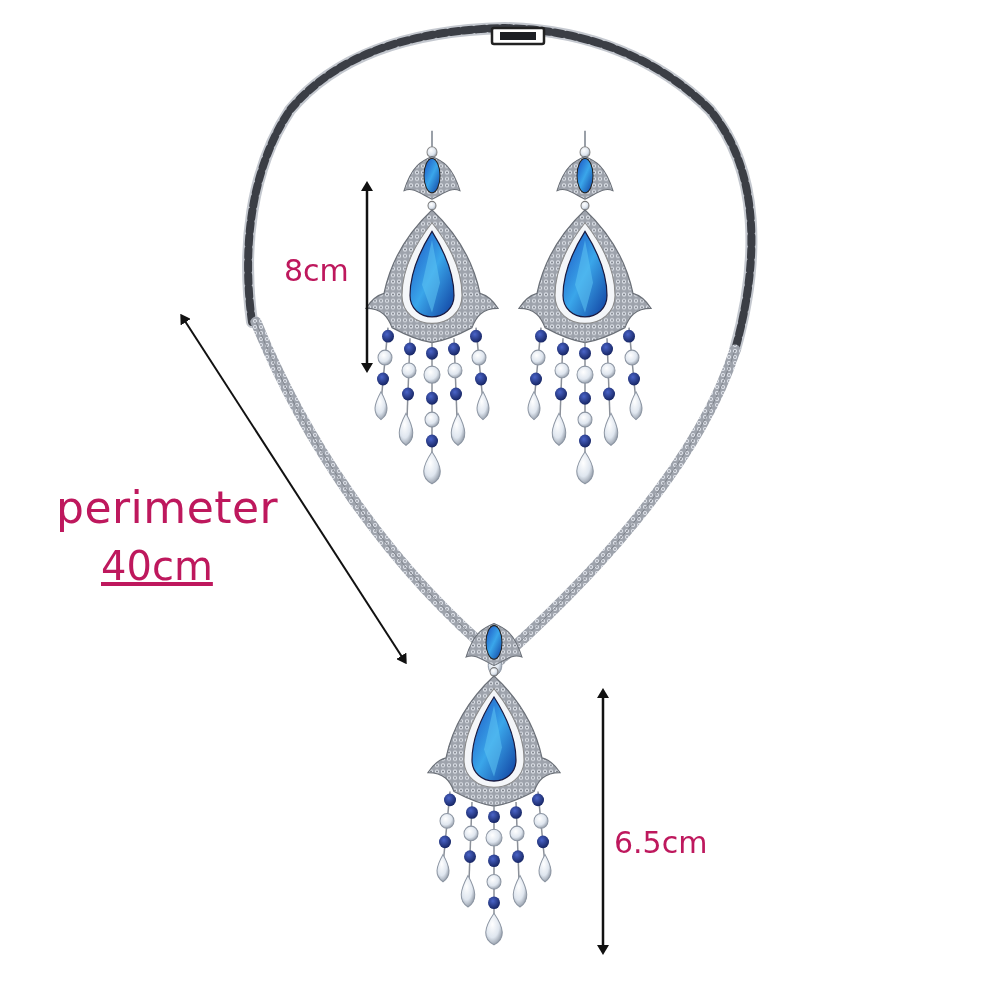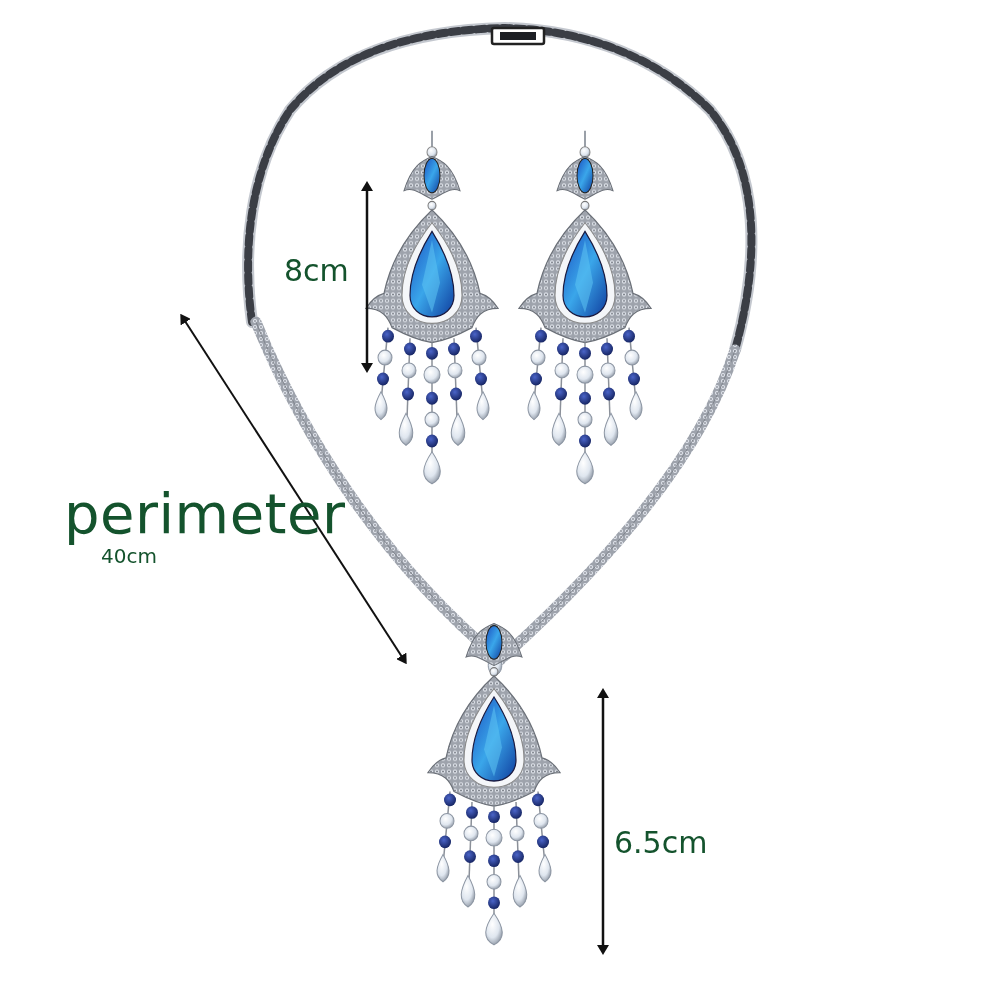--- a/index.html
+++ b/index.html
@@ -1,21 +1,21 @@
 <!DOCTYPE html>
 <html><head>
 <meta charset="utf-8">
 <style>
   html, body { margin: 0; padding: 0; background: #ffffff; }
   body { width: 1000px; height: 1000px; position: relative; overflow: hidden;
          font-family: "DejaVu Sans", sans-serif; color: #111; }
   #scene { position: absolute; left: 0; top: 0; width: 1000px; height: 1000px; }
-  .label { position: absolute; color: #14532d; white-space: nowrap; line-height: 1; }
-  .lbl-perimeter { left: 64px; top: 486px; font-size: 56px; letter-spacing: 0.5px; }
-  .lbl-perimeter-val { left: 101px; top: 546px; font-size: 20px; }
+  .label { position: absolute; color: #be185d; white-space: nowrap; line-height: 1; }
+  .lbl-perimeter { left: 56px; top: 486px; font-size: 44px; letter-spacing: 0.5px; }
+  .lbl-perimeter-val { left: 101px; top: 546px; font-size: 40px; text-decoration: underline; }
   .lbl-earring { left: 284px; top: 256px; font-size: 30px; }
   .lbl-pendant { left: 614px; top: 828px; font-size: 30px; }
 </style>
 </head>
 <body>
 
 <svg id="scene" viewBox="0 0 1000 1000" xmlns="http://www.w3.org/2000/svg">
   <defs>
     <marker id="arrowhead" markerWidth="10" markerHeight="12" refX="5" refY="6" orient="auto-start-reverse" markerUnits="userSpaceOnUse">
       <path d="M0,0 L10,6 L0,12 z" fill="#111"></path>

